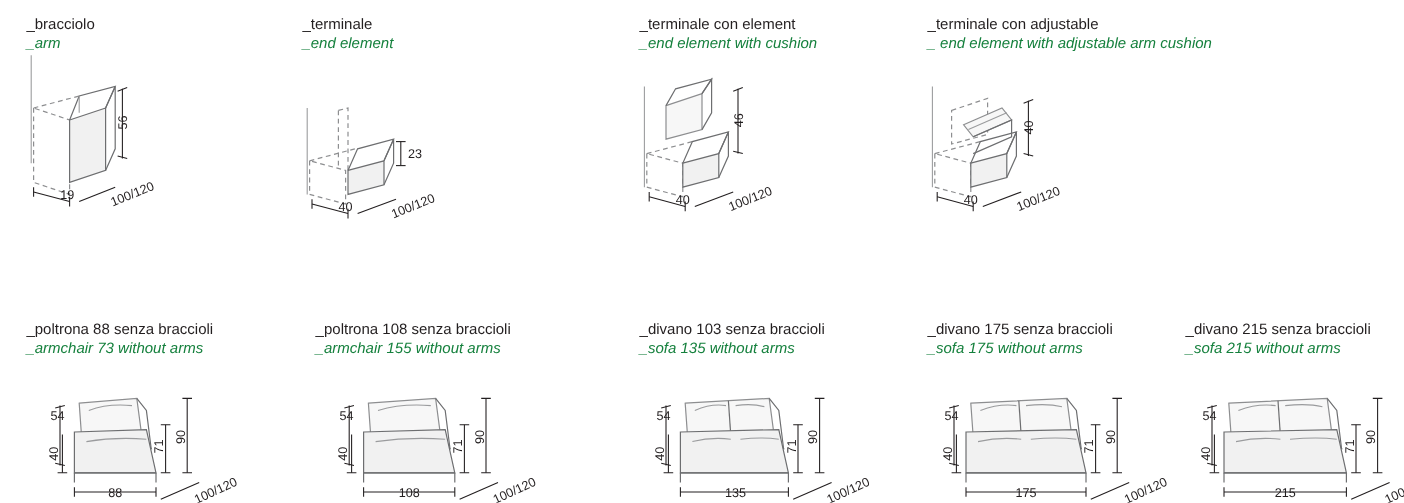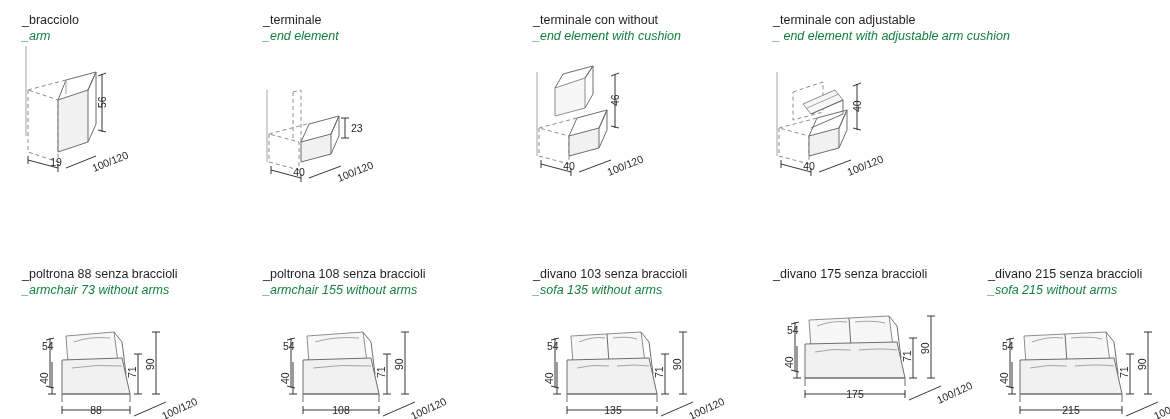--- a/index.html
+++ b/index.html
@@ -60,21 +60,21 @@
         <path class="dim" d="M6 112 L6 120"></path>
         <path class="dim" d="M36 120 L36 128"></path>
         <text class="dimtxt" x="34" y="122" text-anchor="middle">19</text>
 
         <path class="dim" d="M44 124 L74 112"></path>
         <text class="dimtxt" x="72" y="128" transform="rotate(-22 72 128)">100/120</text>
       </svg>
     </div>
   </div>
 
-  <div class="cell" style="left:263px;top:12px;">
+  <div class="cell" style="left:252px;top:12px;">
     <div class="titles">
       <div class="t1">_terminale</div>
       <div class="t2">_end element</div>
     </div>
     <div class="fig">
       <svg width="210" height="125" viewBox="0 0 210 125">
         <path class="lnl" d="M4 46 L4 118"></path>
         <path class="lnd" d="M6 90 L6 118 L36 126 L36 98 Z"></path>
         <path class="lnd" d="M30 48 L38 46 L38 98"></path>
         <path class="lnd" d="M30 48 L30 96"></path>
@@ -95,21 +95,21 @@
         <text class="dimtxt" x="36" y="132" text-anchor="middle">40</text>
 
         <path class="dim" d="M46 134 L78 122"></path>
         <text class="dimtxt" x="76" y="138" transform="rotate(-22 76 138)">100/120</text>
       </svg>
     </div>
   </div>
 
   <div class="cell" style="left:533px;top:12px;">
     <div class="titles">
-      <div class="t1">_terminale con without</div>
+      <div class="t1">_terminale con element</div>
       <div class="t2">_end element with cushion</div>
     </div>
     <div class="fig">
       <svg width="220" height="125" viewBox="0 0 220 125">
         <path class="lnl" d="M4 28 L4 112"></path>
         <path class="lnd" d="M6 84 L6 112 L36 120 L36 92 Z"></path>
         <path class="lnd" d="M6 84 L44 74"></path>
 
         <path class="filll" d="M22 44 L52 34 L52 64 L22 72 Z"></path>
         <path class="ln" d="M22 44 L30 30 L60 22 L52 34"></path>
@@ -285,20 +285,21 @@
         <text class="dimtxt" x="148" y="72" transform="rotate(-90 148 72)">90</text>
         <path class="dim" d="M128 118 L160 104"></path>
         <text class="dimtxt" x="158" y="122" transform="rotate(-25 158 122)">100/120</text>
       </svg>
     </div>
   </div>
 
   <div class="cell" style="left:773px;top:266px;">
     <div class="titles">
       <div class="t1">_divano 175 senza braccioli</div>
+      <div class="t2">_sofa 175 without arms</div>
     </div>
     <div class="fig">
       <svg width="220" height="130" viewBox="0 0 220 130">
         <path class="dim" d="M22 40 L22 90"></path>
         <path class="dim" d="M18 42 L26 40 M18 88 L26 90"></path>
         <text class="dimtxt" x="14" y="52">54</text>
         <path class="dim" d="M24 64 L24 96"></path>
         <path class="dim" d="M20 96 L28 96"></path>
         <text class="dimtxt" x="20" y="86" transform="rotate(-90 20 86)">40</text>
         <path class="filll" d="M36 38 L116 34 L120 64 L38 66 Z"></path>

